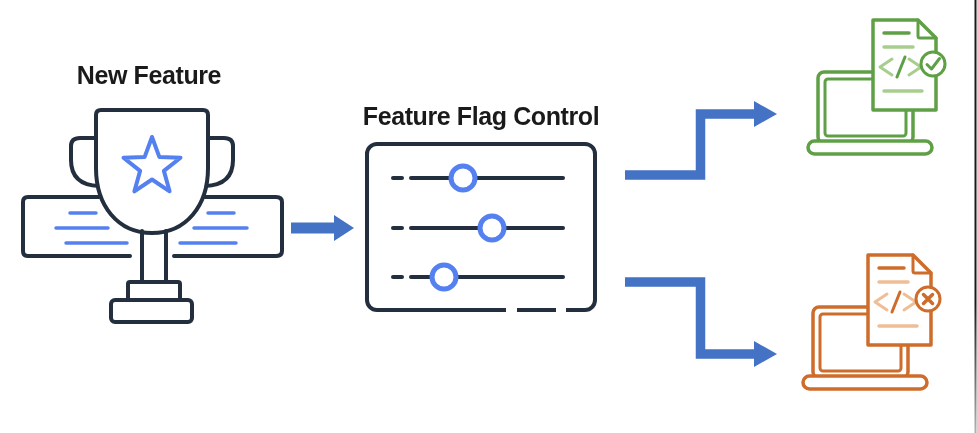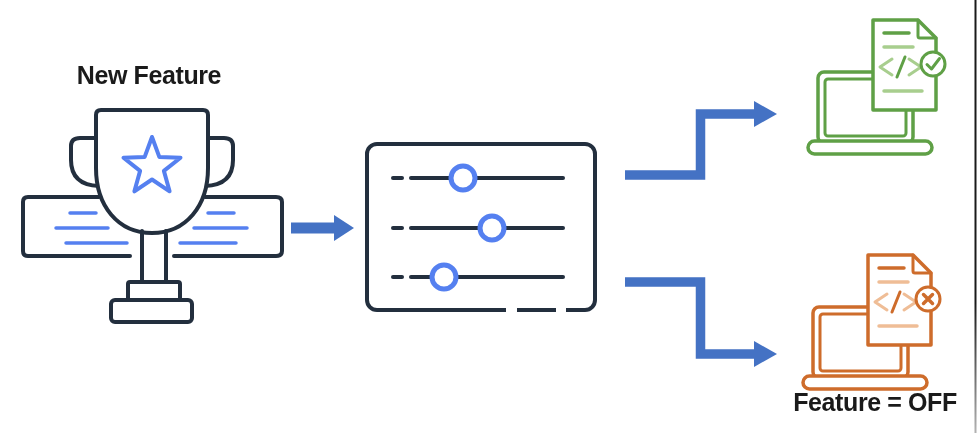--- a/index.html
+++ b/index.html
@@ -126,14 +126,14 @@
 
     <g class="icon-orange" transform="translate(-5,235)">
       <use href="#laptopdoc"></use>
       <path d="M928.5,59.5 L937.5,68.5 M937.5,59.5 L928.5,68.5" fill="none" style="stroke:var(--main)" stroke-width="3.5" stroke-linecap="round"></path>
     </g>
 
     <rect x="974.5" y="0" width="2" height="433" fill="url(#edgegrad)"></rect>
   </svg>
 
   <div class="lbl" id="lbl-source">New Feature</div>
-  <div class="lbl" id="lbl-off">Feature = OFF</div>
+  <div class="lbl" id="lbl-control">Feature Flag Control</div>
 </div>
 
 </body></html>

